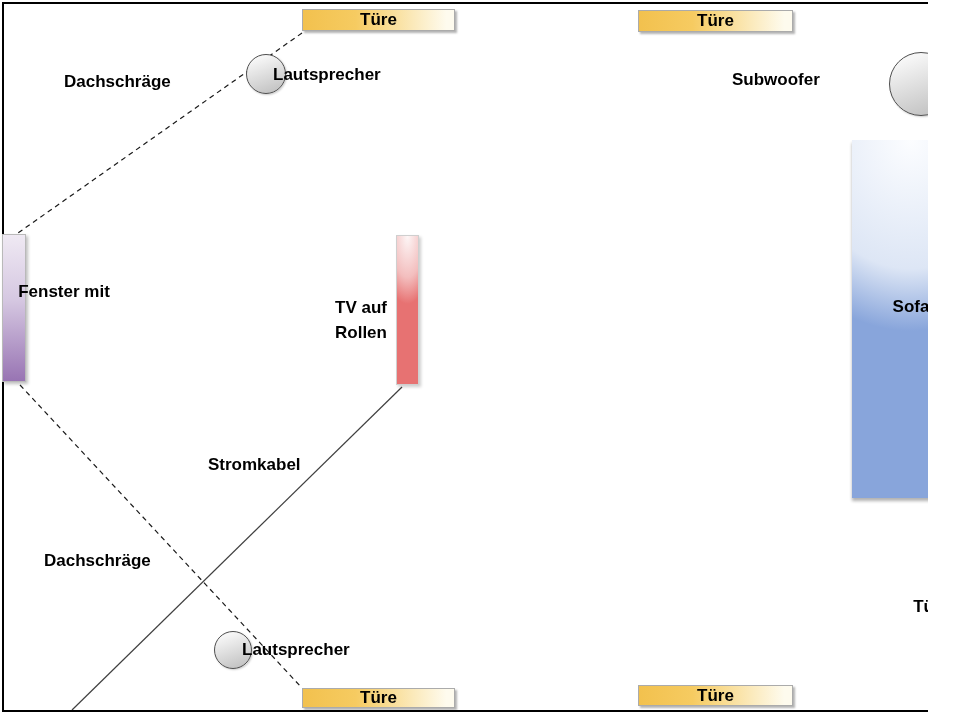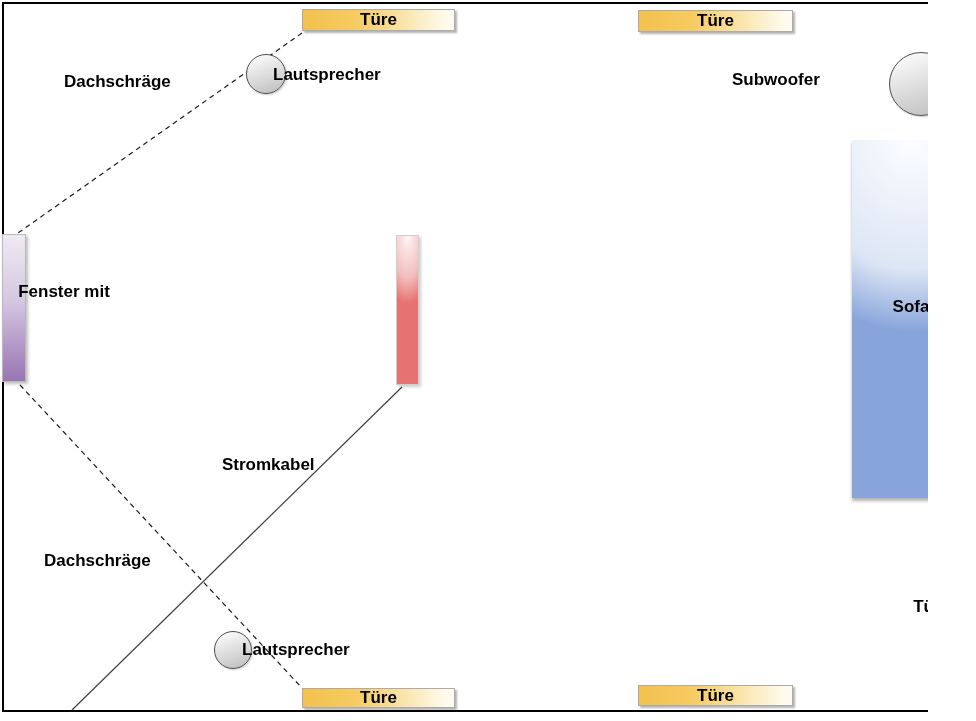--- a/index.html
+++ b/index.html
@@ -83,21 +83,21 @@
     font-weight: bold; font-size: 17px; color: #000;
     white-space: nowrap; line-height: 20px;
   }
   .lbl-2line { white-space: normal; text-align: center; line-height: 25px; }
   .lbl-roof-top       { left: 64px;  top: 72px; }
   .lbl-speaker-top    { left: 273px; top: 65px; }
   .lbl-subwoofer      { left: 724px; top: 70px; margin-left: 8px; }
   .lbl-sofa           { left: 852px; top: 297px; width: 118px; text-align: center; }
   .lbl-window         { left: 2px;   top: 279px; width: 124px; }
   .lbl-tv             { left: 328px; top: 295px; width: 66px; }
-  .lbl-cable          { left: 222px; top: 455px; }
+  .lbl-cable          { left: 208px; top: 455px; }
   .lbl-roof-bottom    { left: 44px;  top: 551px; }
   .lbl-speaker-bottom { left: 242px; top: 640px; }
   .lbl-door-right     { left: 906px; top: 597px; width: 44px; text-align: right; }
 </style>
 </head>
 <body>
 
 <div class="canvas">
 
   <svg class="lines" width="976" height="721" aria-hidden="true">
@@ -125,20 +125,24 @@
 
   <div class="sofa"></div>
   <div class="lbl lbl-sofa">Sofa</div>
 
   <div class="window"></div>
   <div class="lbl lbl-2line lbl-window">
     <div>Fenster mit</div>
   </div>
 
   <div class="tv"></div>
+  <div class="lbl lbl-2line lbl-tv">
+    <div>TV auf</div>
+    <div>Rollen</div>
+  </div>
 
   <div class="circle speaker-top"></div>
   <div class="circle speaker-bottom"></div>
   <div class="circle subwoofer"></div>
 
   <div class="lbl lbl-roof-top">Dachschräge</div>
   <div class="lbl lbl-speaker-top">Lautsprecher</div>
   <div class="lbl lbl-subwoofer">Subwoofer</div>
   <div class="lbl lbl-cable">Stromkabel</div>
   <div class="lbl lbl-roof-bottom">Dachschräge</div>

